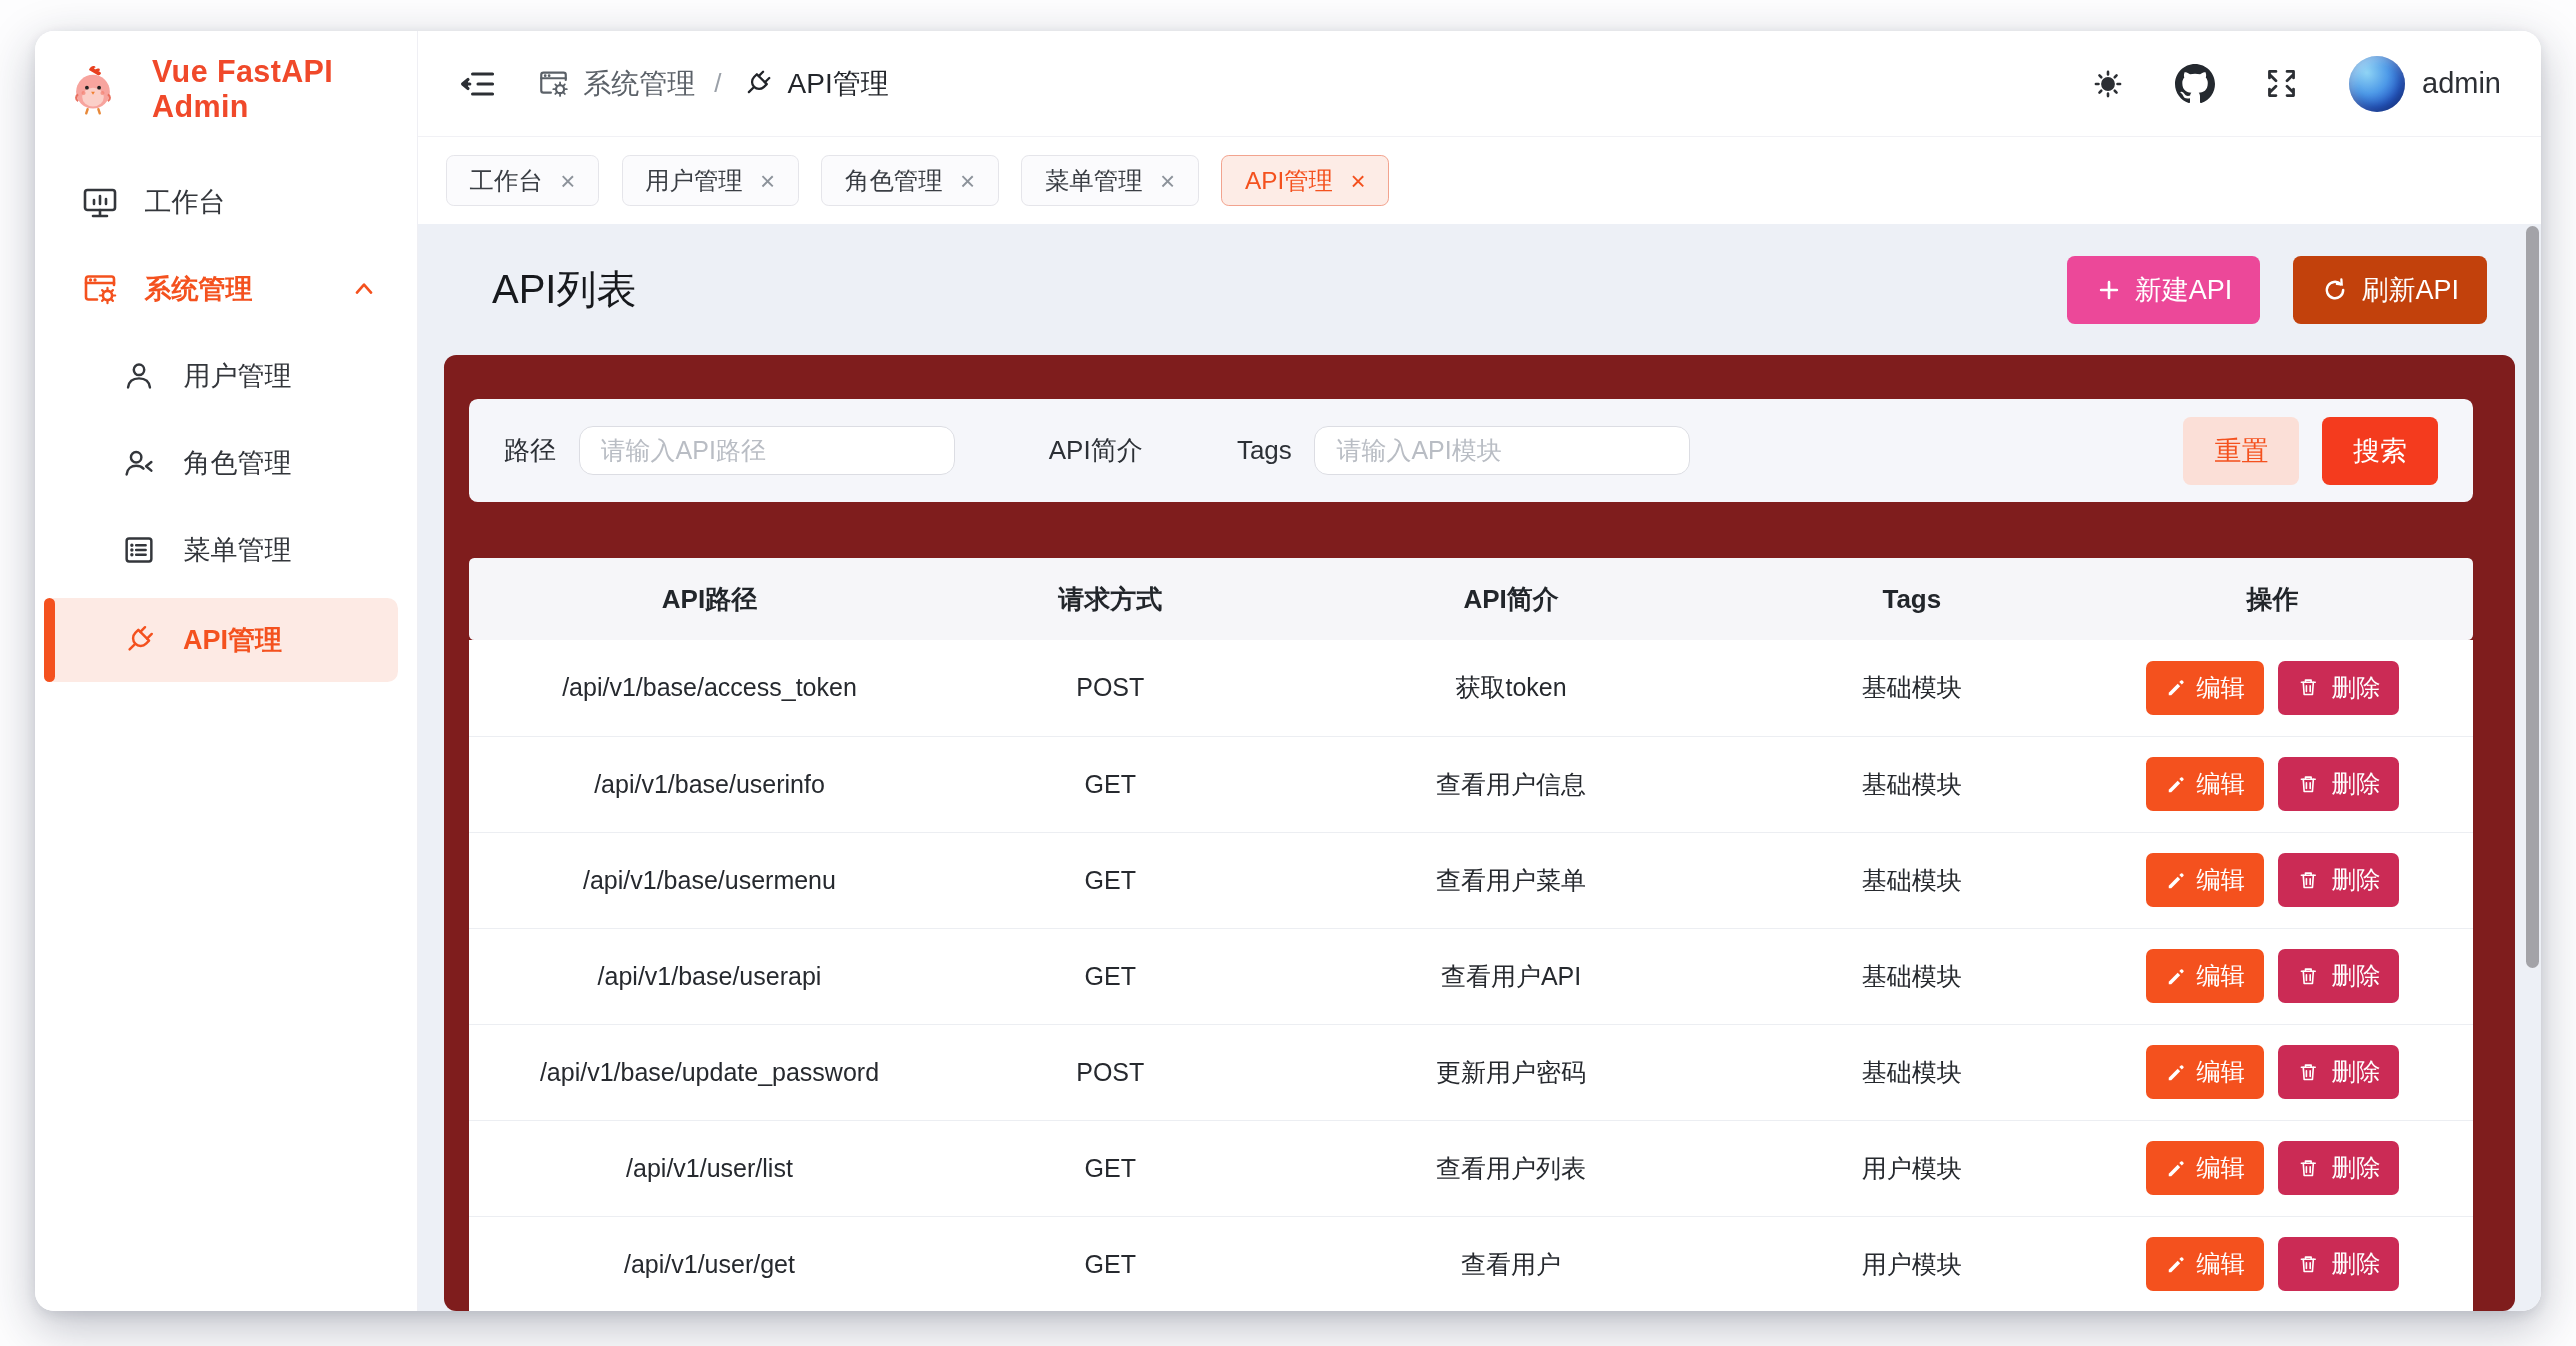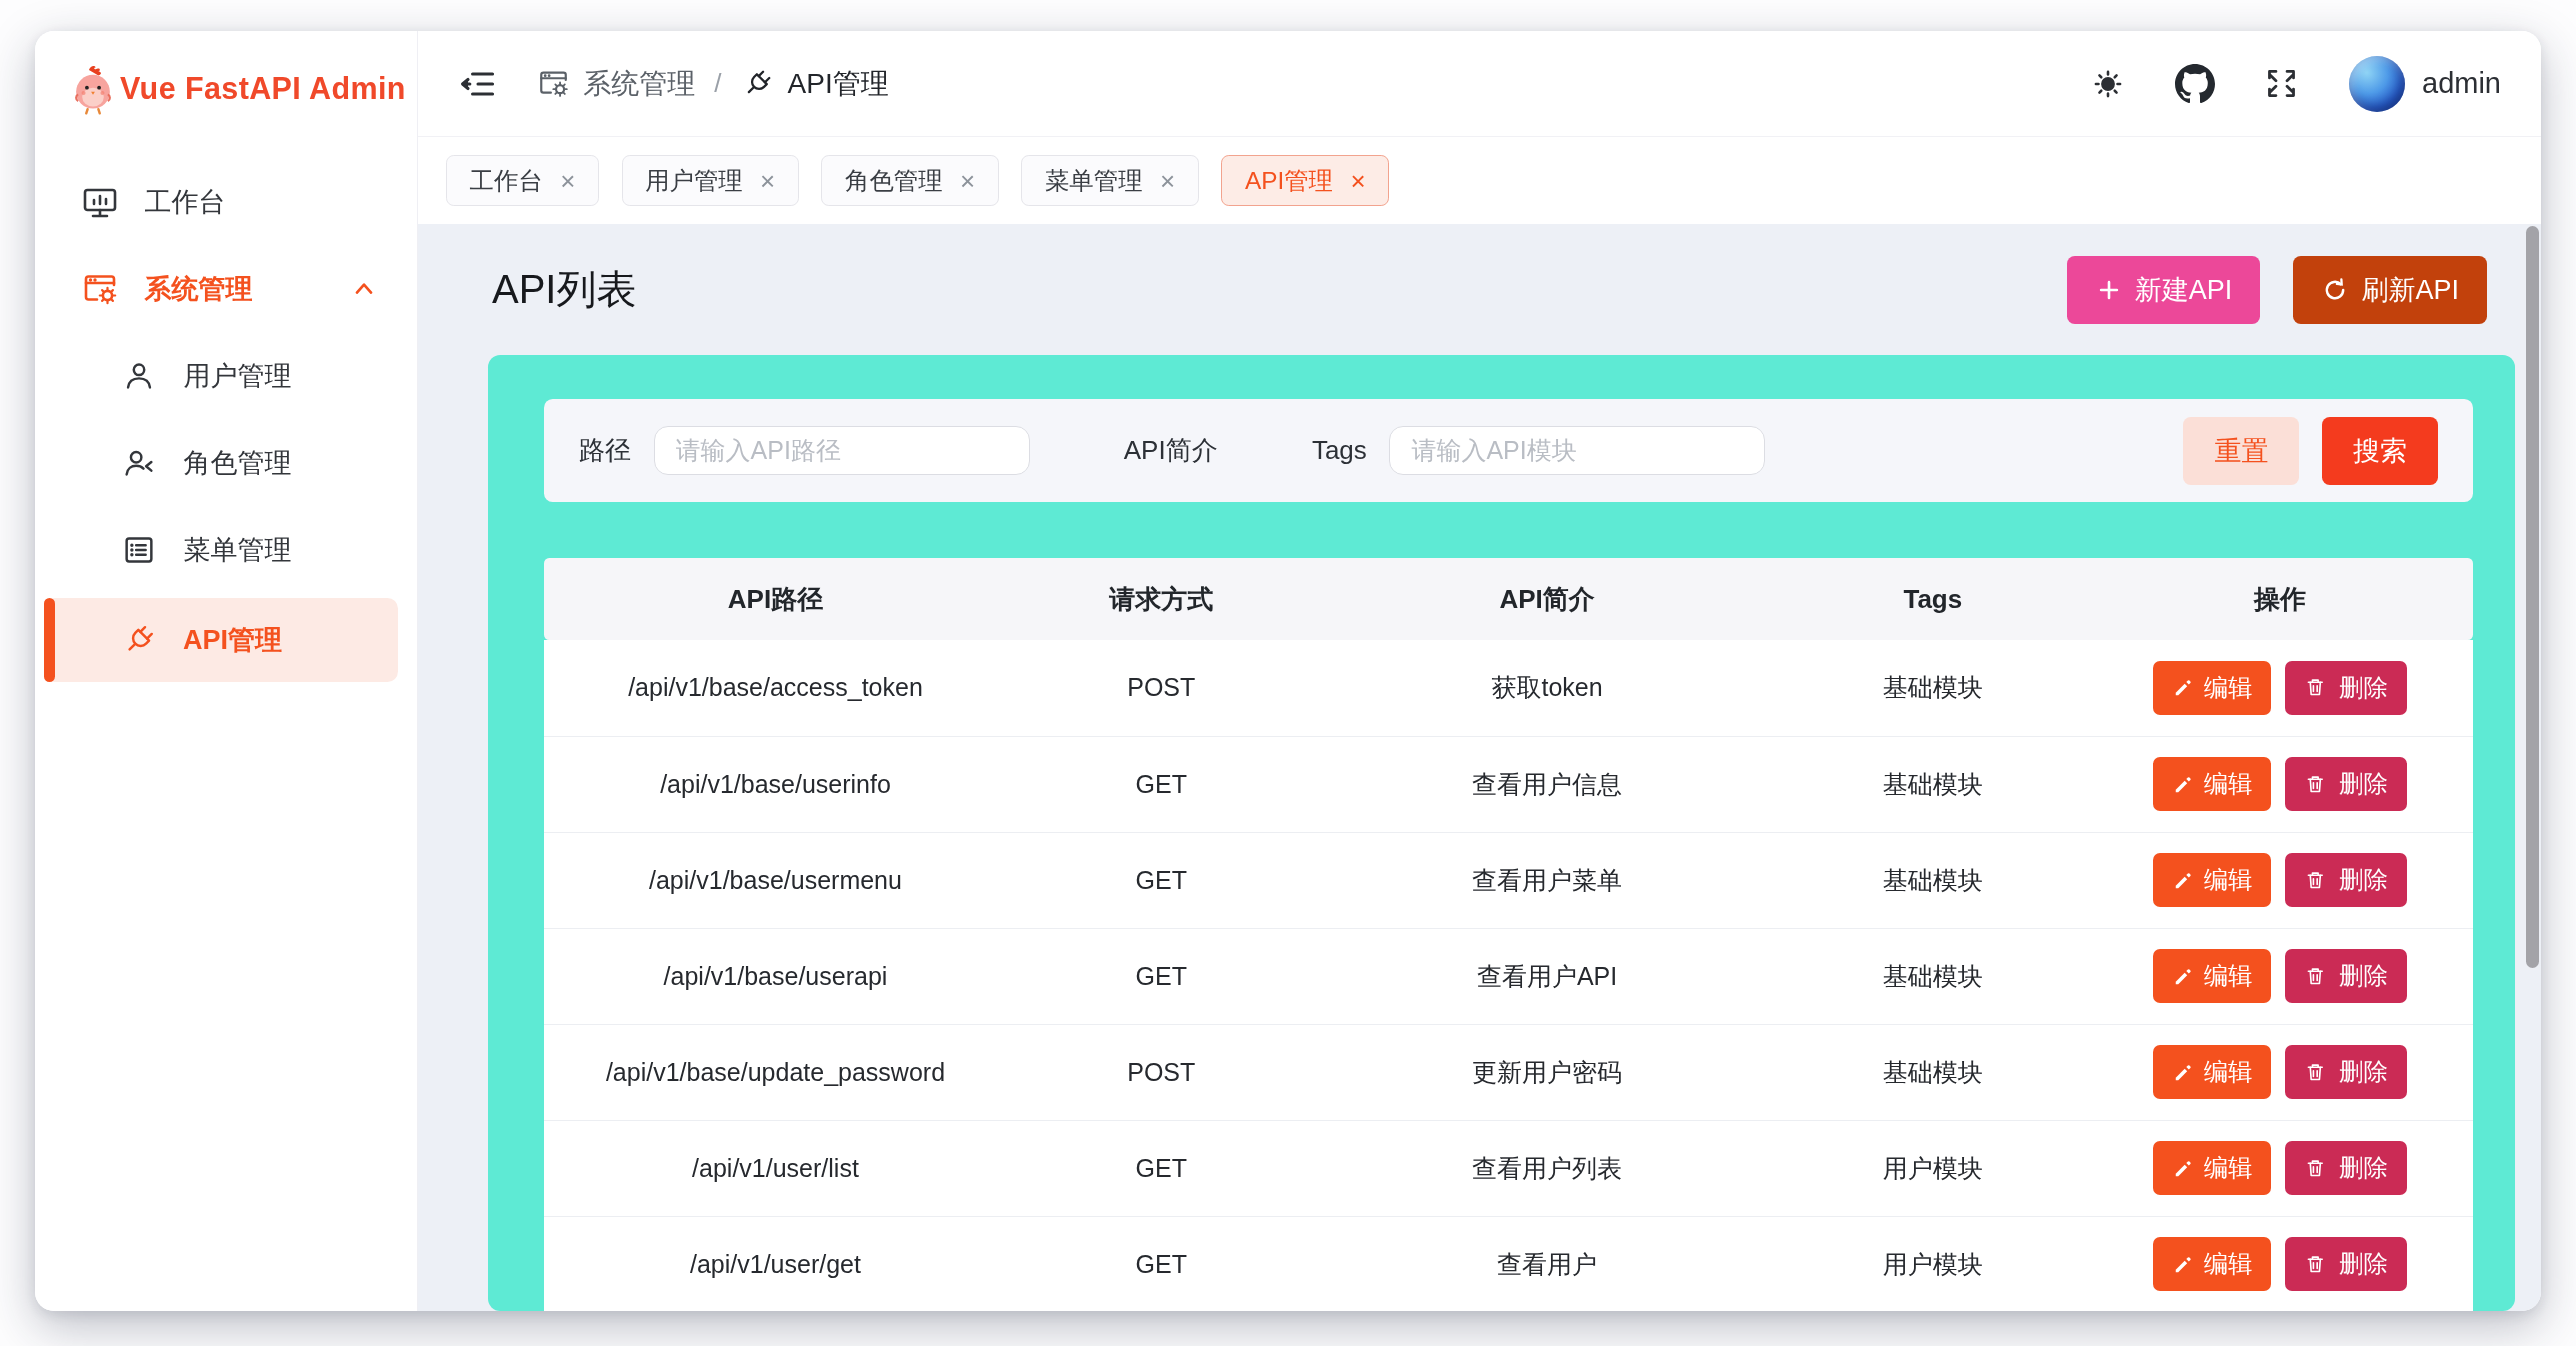--- a/index.html
+++ b/index.html
@@ -8,21 +8,21 @@
 
   .app-window{
     position:absolute; left:35px; top:31px; width:2506px; height:1280px;
     background:#fff; border-radius:19px; overflow:hidden; display:flex;
     box-shadow:0 15.7px 48px rgba(30,35,60,.28), 0 3.5px 12.2px rgba(30,35,60,.10);
   }
 
   
   .sidebar{ width:383px; flex:0 0 383px; background:#fff; border-right:1.7px solid #efeff4;
     display:flex; flex-direction:column; }
-  .logo-row{ height:115px; display:flex; align-items:center; gap:0; padding-left:31px; }
+  .logo-row{ height:115px; display:flex; align-items:center; gap:32px; padding-left:31px; }
   .logo-title{ font-size:30.5px; font-weight:700; color:#f0492a; letter-spacing:0.4px; }
   .menu{ padding-top:12.2px; display:flex; flex-direction:column; }
   .menu-item{ height:87px; display:flex; align-items:center; gap:24.4px; padding-left:45px;
     font-size:27px; color:#33363b; cursor:pointer; position:relative; }
   .menu-item .mi-icon{ width:40px; height:40px; display:flex; align-items:center; justify-content:center; }
   .menu-item.parent-active{ color:#f4511e; font-weight:600; }
   .menu-item .chev{ margin-left:auto; margin-right:38px; display:flex; }
   .menu-sub{ padding-left:84px; }
   .menu-item.active{
     background:#fdeae4; color:#f4511e; font-weight:600;
@@ -66,22 +66,22 @@
     position:relative; overflow:hidden; }
   .title-row{ height:131px; display:flex; align-items:center; padding:0 28px; }
   .page-title{ font-size:40px; font-weight:500; color:#17191d;margin-left:20px; }
   .title-actions{ margin-left:auto; display:flex; gap:33px; }
   .btn{ display:flex; align-items:center; gap:12.2px; height:68px; border:none; border-radius:7.8px;
     padding:0 28px; font-size:27px; color:#fff; cursor:pointer;
     font-family:"Liberation Sans","DejaVu Sans",sans-serif; }
   .btn-create{ background:#ec4899; }
   .btn-refresh{ background:#c2410c; }
 
-  .card{ background:#5eead4; border-radius:12.2px; flex:1; padding:44px 42px 0 56px; overflow:hidden;
-    display:flex; flex-direction:column;margin-left:44px; }
+  .card{ background:#7f1d1d; border-radius:12.2px; flex:1; padding:44px 42px 0 25px; overflow:hidden;
+    display:flex; flex-direction:column; }
 
   .filter-bar{ background:#f5f6fa; border-radius:8.7px; height:103px; flex:0 0 103px;
     display:flex; align-items:center; padding:0 35px; gap:22.6px; }
   .f-label{ font-size:26px; color:#2c3036; font-weight:500; white-space:nowrap; }
   .f-input{ width:376px; height:49px; border:1.7px solid #dcdde3; border-radius:14px; background:#fff;
     font-size:25px; color:#33363b; padding:0 21px; outline:none;
     font-family:"Liberation Sans","DejaVu Sans",sans-serif; }
   .f-input::placeholder{ color:#b9bdc4; }
   .f-gap{ width:49px; } .f-spacer{ flex:1; }
   .btn-reset{ background:#fbdfd7; color:#f4511e; font-weight:500; padding:0 31px; }

